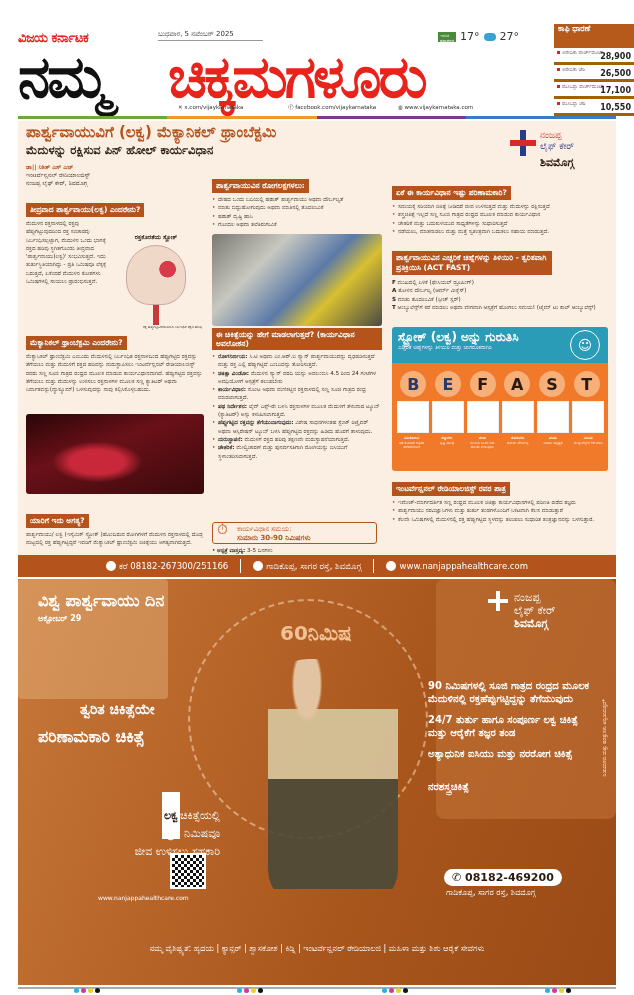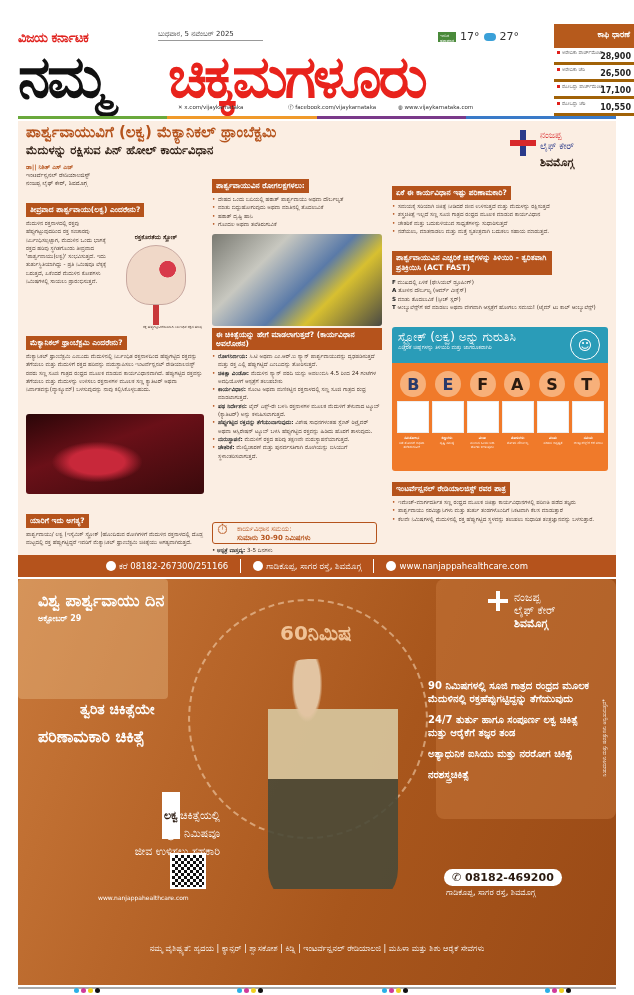--- a/index.html
+++ b/index.html
@@ -9,21 +9,21 @@
 .mast{left:18px;top:24px;width:598px;height:92px}
 .brand{left:0;top:6px;font-size:13px;font-weight:bold;color:#e0201c;letter-spacing:-0.5px}
 .date{left:140px;top:6px;font-size:7px;color:#333;border-bottom:1px solid #999;padding-bottom:2px;width:105px}
 .title-black{left:0;top:20px;font-size:58px;font-weight:900;color:#111;letter-spacing:-3px;line-height:66px;font-family:"DejaVu Sans",sans-serif}
 .title-red{left:150px;top:20px;font-size:58px;font-weight:900;color:#e8231c;letter-spacing:-3px;line-height:66px}
 .social{top:80px;font-size:5.5px;color:#333}
 .weather{left:420px;top:6px;display:flex;align-items:center;gap:4px;font-size:11px;color:#333}
 .wbadge{background:#4a8a3a;color:#fff;font-size:4px;padding:1px 2px;width:18px;height:10px}
 .cloud{width:12px;height:8px;background:#3aa0d8;border-radius:6px}
 .coffee{left:536px;top:0;width:80px;height:92px}
-.coffee-head{height:24px;background:#b65a1c;color:#fff;font-size:8px;text-align:right;padding:6px 4px;font-weight:bold;line-height:10px}
+.coffee-head{height:24px;background:#b65a1c;color:#fff;font-size:8px;text-align:left;padding:0 4px;font-weight:bold;line-height:10px}
 .coffee-row{height:17px;border-bottom:3px solid #a16207;font-size:5px;color:#555;padding:1px 3px;position:relative}
 .coffee-row .v{position:absolute;right:3px;bottom:1px;font-size:8px;font-weight:bold;color:#222}
 .coffee-row .dot{display:inline-block;width:3px;height:3px;background:#e0201c;margin-right:2px}
 .colorbar{left:18px;top:116px;width:598px;height:3px;background:linear-gradient(90deg,#6aa93c 0 25%,#f09a2a 25% 50%,#7a3a8a 50% 75%,#3a7ac8 75%)}
 
 .panel{left:18px;top:121px;width:598px;height:434px;background:#fbeee3}
 .h1{left:26px;top:123px;font-size:15px;font-weight:bold;color:#b5531c}
 .h2{left:26px;top:143px;font-size:11.5px;font-weight:bold;color:#2a1a10}
 .author{left:26px;top:163px;font-size:6px;line-height:8px;color:#3a2a20}
 .author .nm{color:#b5531c;font-weight:bold}
@@ -170,21 +170,21 @@
   <div class="tag" style="line-height:10px;width:160px">ಪಾರ್ಶ್ವವಾಯುವಿನ ಎಚ್ಚರಿಕೆ ಚಿಹ್ನೆಗಳನ್ನು ತಿಳಿಯಿರಿ - ತ್ವರಿತವಾಗಿ ಪ್ರತಿಕ್ರಿಯಿಸಿ (ACT FAST)</div>
   <div class="bul" style="margin-top:3px">
     <div><b>F</b> <span>ಮುಖದಲ್ಲಿ ಏಳಿಕೆ (ಫೇಸಿಯಲ್ ಡ್ರೂಪಿಂಗ್)</span></div>
     <div><b>A</b> <span>ತೋಳಿನ ದೌರ್ಬಲ್ಯ (ಆರ್ಮ್ ವೀಕ್ನೆಸ್)</span></div>
     <div><b>S</b> <span>ಮಾತು ತೊದಲುವಿಕೆ (ಸ್ಪೀಚ್ ಸ್ಲರ್)</span></div>
     <div><b>T</b> <span>ಆಂಬ್ಯುಲೆನ್ಸ್‌ಗೆ ಕರೆ ಮಾಡಲು ಅಥವಾ ವೇಗವಾಗಿ ಆಸ್ಪತ್ರೆಗೆ ಹೋಗಲು ಸಮಯ! (ಟೈಮ್ ಟು ಕಾಲ್ ಆಂಬ್ಯುಲೆನ್ಸ್)</span></div>
   </div>
 </div>
 
 <div class="abs stroke-box">
-  <div style="color:#fff;font-size:12px;font-weight:normal;padding:3px 6px 0">ಸ್ಟ್ರೋಕ್ (ಲಕ್ವ) ಅನ್ನು ಗುರುತಿಸಿ</div>
+  <div style="color:#fff;font-size:12px;font-weight:bold;padding:3px 6px 0">ಸ್ಟ್ರೋಕ್ (ಲಕ್ವ) ಅನ್ನು ಗುರುತಿಸಿ</div>
   <div style="color:#fff;font-size:5.5px;padding:0 6px">ಎಚ್ಚರಿಕೆ ಚಿಹ್ನೆಗಳನ್ನು ತಿಳಿಯಿರಿ ಮತ್ತು ಜಾಗರೂಕರಾಗಿರಿ</div>
   <div class="abs" style="right:8px;top:3px;width:30px;height:30px;border:1px solid #fff;border-radius:50%;color:#fff;font-size:14px;text-align:center;line-height:28px">☺</div>
 </div>
 <div class="abs befast">
   <div style="display:flex;justify-content:space-around;padding:8px 4px 4px">
     <div class="letter" style="color:#2a3a6a">B</div>
     <div class="letter" style="color:#2a3a6a">E</div>
     <div class="letter">F</div>
     <div class="letter">A</div>
     <div class="letter">S</div>
@@ -252,21 +252,21 @@
     <div class="ad-white" style="font-size:11px;line-height:13px">
       <div>ನಂಜಪ್ಪ</div>
       <div>ಲೈಫ್ ಕೇರ್</div>
       <div style="font-weight:bold">ಶಿವಮೊಗ್ಗ</div>
     </div>
   </div>
 
   <ul class="abs ad-white" style="left:410px;top:100px;width:170px;font-size:10px;line-height:13px;font-weight:bold;list-style:none">
     <li style="margin-bottom:8px">90 ನಿಮಿಷಗಳಲ್ಲಿ ಸೂಜಿ ಗಾತ್ರದ ರಂಧ್ರದ ಮೂಲಕ ಮೆದುಳಿನಲ್ಲಿ ರಕ್ತಹೆಪ್ಪುಗಟ್ಟಿದ್ದನ್ನು ತೆಗೆಯುವುದು</li>
     <li style="margin-bottom:8px">24/7 ತುರ್ತು ಹಾಗೂ ಸಂಪೂರ್ಣ ಲಕ್ವ ಚಿಕಿತ್ಸೆ ಮತ್ತು ಆರೈಕೆಗೆ ತಜ್ಞರ ತಂಡ</li>
-    <li style="margin-bottom:8px">ಅತ್ಯಾಧುನಿಕ ಐಸಿಯು ಮತ್ತು ನರರೋಗ ಚಿಕಿತ್ಸೆ</li>
+    <li style="margin-bottom:20px">ಅತ್ಯಾಧುನಿಕ ಐಸಿಯು ಮತ್ತು ನರರೋಗ ಚಿಕಿತ್ಸೆ</li>
     <li>ನರಶಸ್ತ್ರಚಿಕಿತ್ಸೆ</li>
   </ul>
   <div class="abs ad-white" style="left:583px;top:120px;font-size:5px;writing-mode:vertical-rl;transform:rotate(180deg)">ನಿಯಮಗಳು ಮತ್ತು ಷರತ್ತುಗಳು ಅನ್ವಯಿಸುತ್ತವೆ*</div>
 
   <div class="abs" style="left:426px;top:287px"><span class="phone-pill">✆ <span>08182-469200</span></span></div>
   <div class="abs ad-white" style="left:428px;top:309px;font-size:8px">ಗಾಡಿಕೊಪ್ಪ, ಸಾಗರ ರಸ್ತೆ, ಶಿವಮೊಗ್ಗ</div>
 
   <div class="abs ad-white" style="left:0;top:365px;width:598px;text-align:center;font-size:8px">ನಮ್ಮ ವೈಶಿಷ್ಟ್ಯತೆ: ಹೃದಯ | ಕ್ಯಾನ್ಸರ್ | ಶ್ವಾಸಕೋಶ | ಕಿಡ್ನಿ | ಇಂಟರ್ವೆನ್ಷನಲ್ ರೇಡಿಯಾಲಜಿ | ಮಹಿಳಾ ಮತ್ತು ಶಿಶು ಆರೈಕೆ ಸೇವೆಗಳು</div>
 </div>
 

